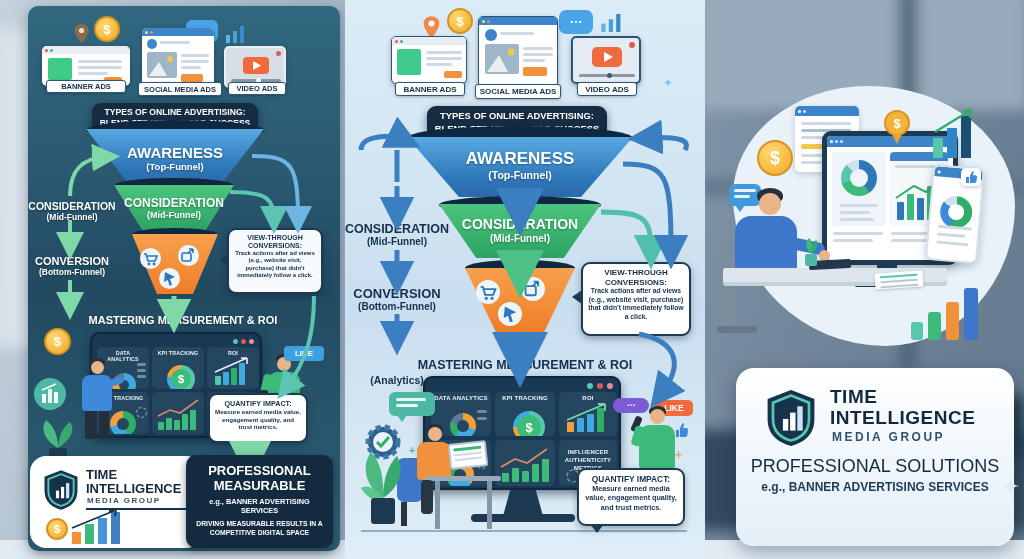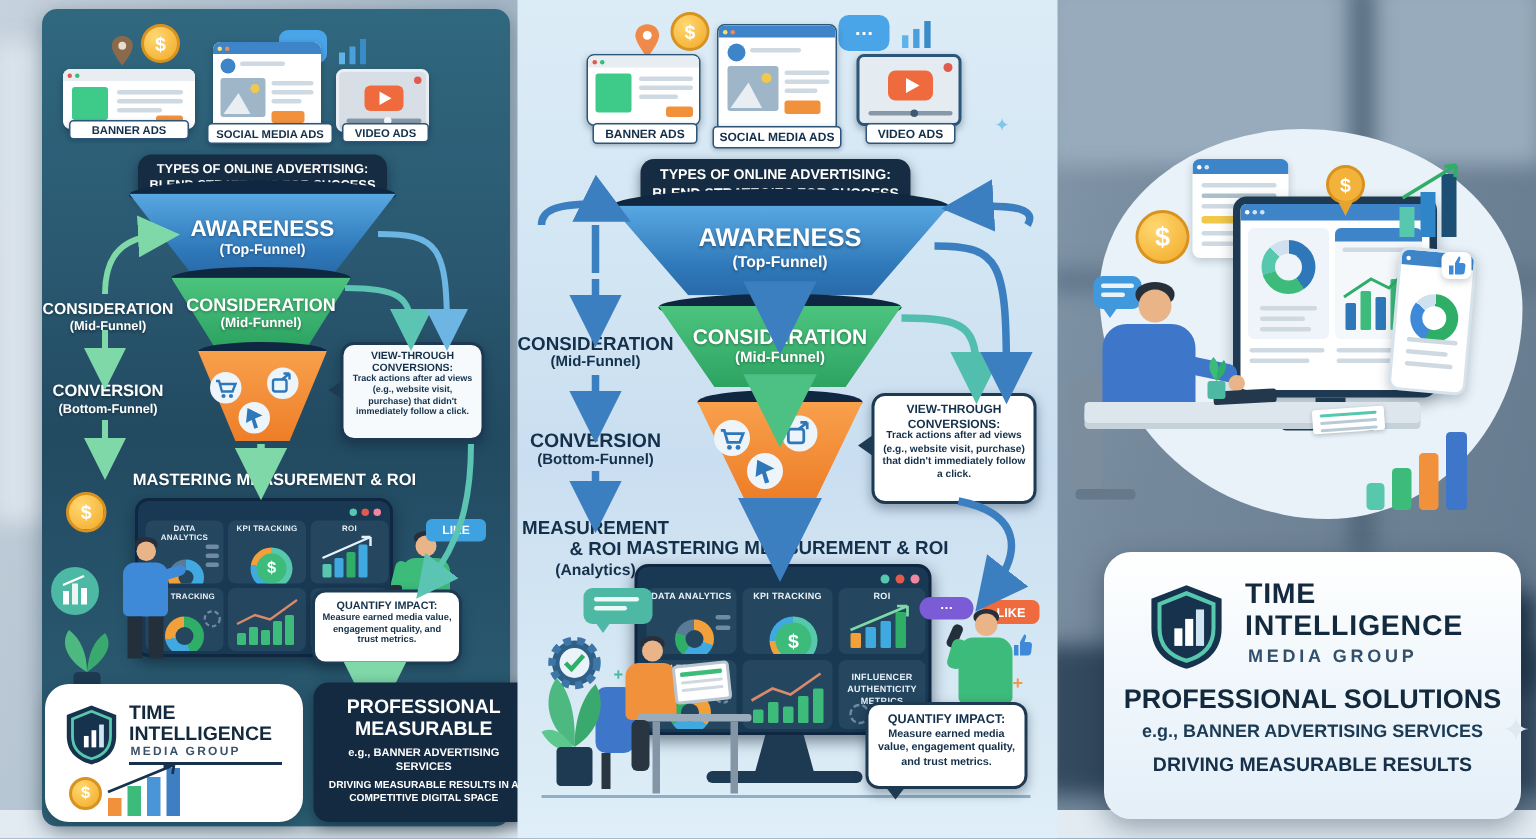--- a/index.html
+++ b/index.html
@@ -311,21 +311,21 @@
         <svg width="90" height="36">
             <rect x="2" y="24" width="9" height="12" fill="#f2913c"></rect>
             <rect x="15" y="16" width="9" height="20" fill="#3dbb7a"></rect>
             <rect x="28" y="10" width="9" height="26" fill="#4a94d8"></rect>
             <rect x="41" y="4" width="9" height="32" fill="#3e7fc4"></rect>
             <path d="M2 20 L46 2 M46 2 l-7 1 M46 2 l-1 6" stroke="#16324c" stroke-width="1.8" fill="none"></path>
           </svg>
       </div>
     </div>
 
-    <div class="abs navybox" style="left:181px;top:449px;width:147px;height:93px;padding-top:8px;">
+    <div class="abs navybox" style="left:158px;top:449px;width:147px;height:93px;padding-top:8px;">
       <div style="font-size:13px;font-weight:bold;">PROFESSIONAL</div>
       <div style="font-size:13px;font-weight:bold;">MEASURABLE</div>
       <div style="font-size:7.4px;font-weight:bold;margin:4px 14px 0;">e.g., BANNER ADVERTISING SERVICES</div>
       <div style="font-size:6.8px;font-weight:bold;margin:5px 8px 0;line-height:1.3;">DRIVING MEASURABLE RESULTS IN A COMPETITIVE DIGITAL SPACE</div>
     </div>
   </div>
 
   <div class="abs panel-light" style="left:345px;top:0;width:360px;height:559px;">
 
     <div class="abs" style="left:78px;top:16px;">
@@ -422,21 +422,20 @@
     <div class="abs" style="left:153px;top:302px;width:24px;height:24px;border-radius:50%;background:#eef5fa;">
       <svg width="24" height="24" viewBox="0 0 21 21">
           <path d="M6 4 L16 9 L11 11 L13 17 L10.5 17.8 L8.8 12 L5 14 Z" fill="#2e77b8"></path>
         </svg>
     </div>
 
     <div class="sidelab-d abs" style="left:0;top:222px;width:104px;font-size:12.5px;">CONSIDERATION</div>
     <div class="sidelab-d abs" style="left:0;top:236px;width:104px;font-size:10px;">(Mid-Funnel)</div>
     <div class="sidelab-d abs" style="left:0;top:286px;width:104px;font-size:13px;">CONVERSION</div>
     <div class="sidelab-d abs" style="left:0;top:301px;width:104px;font-size:10px;">(Bottom-Funnel)</div>
-    <div class="sidelab-d abs" style="left:0;top:345px;width:104px;font-size:12.5px;line-height:1.15;">MEASUREMENT &amp; ROI</div>
     <div class="sidelab-d abs" style="left:0;top:374px;width:104px;font-size:10.5px;">(Analytics)</div>
 
     <div class="abs callout" style="left:236px;top:262px;width:110px;height:74px;background:#fff;">
       <div class="ct" style="font-size:8px;line-height:1.2;">VIEW-THROUGH CONVERSIONS:</div>
       <div style="font-size:6.8px;line-height:1.25;font-weight:bold;">Track actions after ad views (e.g., website visit, purchase) that didn't immediately follow a click.</div>
     </div>
     <div class="abs" style="left:227px;top:290px;width:0;height:0;border-top:7px solid transparent;border-bottom:7px solid transparent;border-right:10px solid #1d3a52;"></div>
 
     <div class="abs sidelab-d" style="left:60px;top:358px;width:240px;font-size:12.5px;">MASTERING MEASUREMENT &amp; ROI</div>
 
@@ -722,20 +721,19 @@
             <path d="M30 2 L56 12 V34 C56 52 44 60 30 64 C16 60 4 52 4 34 V12 Z" fill="#16324c"></path>
             <path d="M30 8 L50 16 V34 C50 48 41 55 30 58 C19 55 10 48 10 34 V16 Z" fill="none" stroke="#57c7ae" stroke-width="3"></path>
             <rect x="21" y="34" width="6" height="13" fill="#fff"></rect>
             <rect x="29" y="27" width="6" height="20" fill="#fff"></rect>
             <rect x="37" y="20" width="6" height="27" fill="#cfe6f2"></rect>
           </svg>
       </div>
       <div class="abs" style="left:94px;top:18px;font-size:19px;font-weight:bold;color:#13293d;letter-spacing:.5px;">TIME</div>
       <div class="abs" style="left:94px;top:39px;font-size:19px;font-weight:bold;color:#13293d;letter-spacing:.5px;">INTELLIGENCE</div>
       <div class="abs" style="left:96px;top:62px;font-size:12px;letter-spacing:2.5px;color:#33506b;font-weight:bold;">MEDIA GROUP</div>
-      <div class="abs" style="left:0;top:88px;width:278px;text-align:center;font-size:18px;font-weight:bold;color:#13293d;">PROFESSIONAL SOLUTIONS</div>
+      <div class="abs" style="left:0;top:88px;width:278px;text-align:center;font-size:18px;font-weight:normal;color:#13293d;">PROFESSIONAL SOLUTIONS</div>
       <div class="abs" style="left:0;top:112px;width:278px;text-align:center;font-size:12px;font-weight:bold;color:#1b3a54;">e.g., BANNER ADVERTISING SERVICES</div>
-      <div class="abs" style="left:0;top:134px;width:278px;text-align:center;font-size:13px;font-weight:bold;color:#16304a;">DRIVING MEASURABLE RESULTS</div>
       <span class="sparkle" style="right:-6px;top:106px;color:#dfe9f1;font-size:22px;">✦</span>
     </div>
   </div>
 
 </div>
 
 </body></html>

